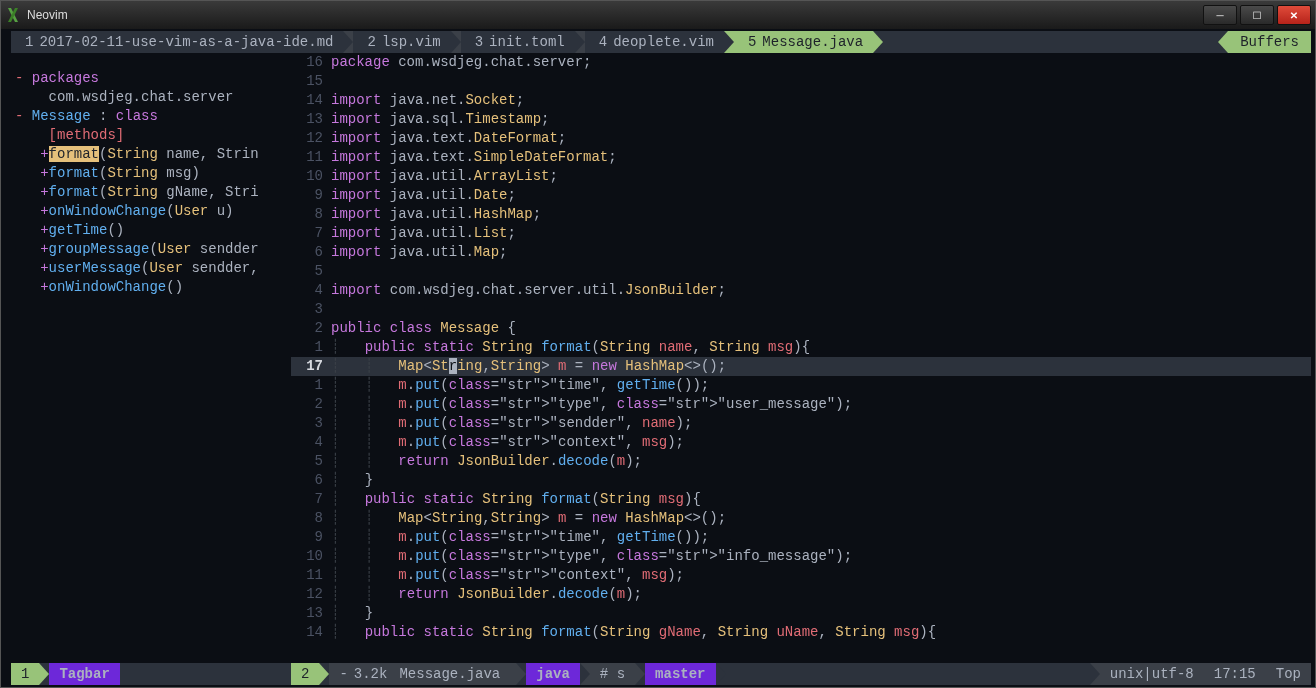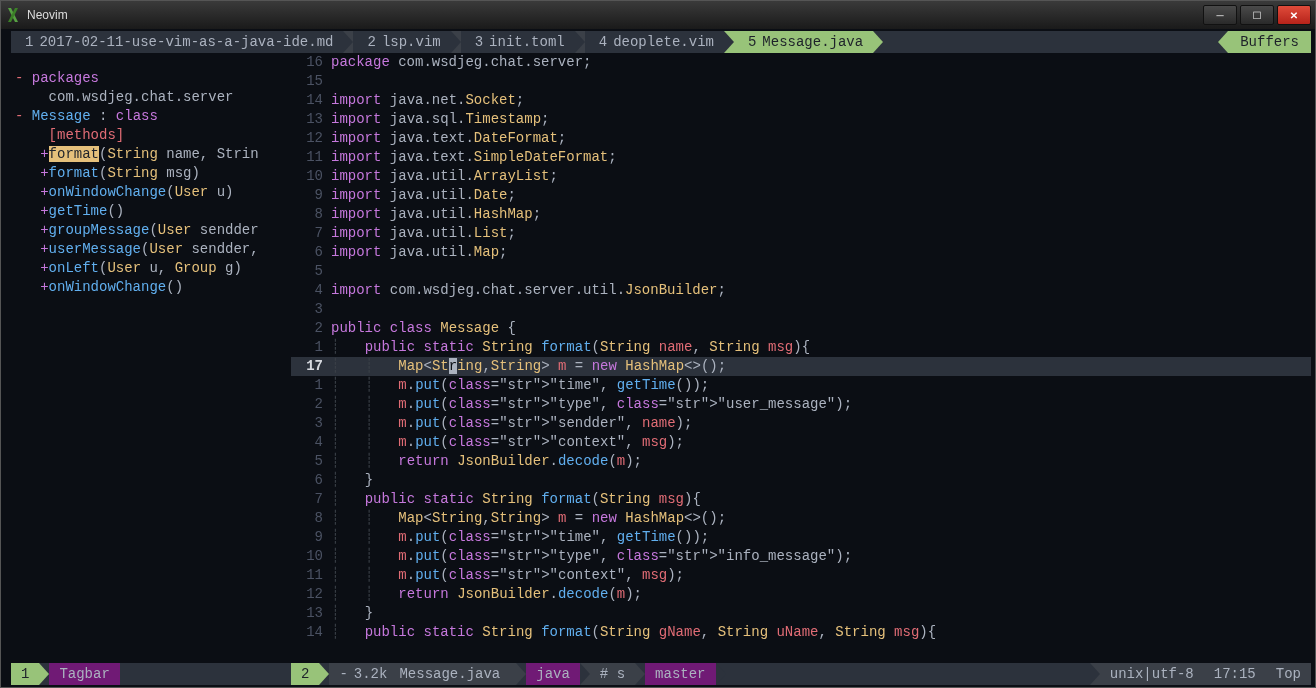--- a/index.html
+++ b/index.html
@@ -154,21 +154,21 @@
   display:flex;
   align-items:center;
   height:22px;
   background:#2c323c;
 }
 .stl-section {
   display:flex; align-items:center; height:100%;
   padding:0 10px;
 }
 .stl-accent { background:#98c379; color:#1e222a; }
-.stl-dark { background:#701a75; color:#abb2bf; }
+.stl-dark { background:#6d28d9; color:#abb2bf;font-weight:bold; }
 .stl-darkish { background:#3b4048; color:#abb2bf; }
 .stl-flex { flex:1; background:#2c323c; }
 .stl-sep-r { width:0;height:0; border-top:11px solid transparent; border-bottom:11px solid transparent; }
 .sep-green-dark { border-left:10px solid #98c379; background:#2c323c; }
 .sep-dark-darker { border-left:10px solid #3b4048; background:#2c323c; }
 .status-sep-dark { width:0;height:0;border-top:11px solid transparent;border-bottom:11px solid transparent; border-left:10px solid #2c323c; background:#3b4048;}
 .stat-text { margin:0 6px; }
 </style>
 </head>
 <body>
@@ -227,25 +227,25 @@
     <div class="content">
 
       <div class="sidebar">
         <div class="tree-line"><span class="toggle">- </span><span class="pkgkw">packages</span></div>
         <div class="tree-line">    <span class="pkgname">com.wsdjeg.chat.server</span></div>
         <div class="tree-line"><span class="toggle">- </span><span class="classname">Message</span><span class="pkgname"> : </span><span class="classkw">class</span></div>
         <div class="tree-line">    <span class="section">[methods]</span></div>
         <div id="methods-container">
             <div class="tree-line"><span class="plus">   +</span><span class="method hl">format</span><span class="paren">(<span class="ptype">String</span> name, Strin</span></div>
             <div class="tree-line"><span class="plus">   +</span><span class="method">format</span><span class="paren">(<span class="ptype">String</span> msg)</span></div>
+            <div class="tree-line"><span class="plus">   +</span><span class="method">format</span><span class="paren">(<span class="ptype">String</span> gName, Stri</span></div>
             <div class="tree-line"><span class="plus">   +</span><span class="method">onWindowChange</span><span class="paren">(<span class="ptype">User</span> u)</span></div>
             <div class="tree-line"><span class="plus">   +</span><span class="method">getTime</span><span class="paren">()</span></div>
             <div class="tree-line"><span class="plus">   +</span><span class="method">groupMessage</span><span class="paren">(<span class="ptype">User</span> sendder</span></div>
             <div class="tree-line"><span class="plus">   +</span><span class="method">userMessage</span><span class="paren">(<span class="ptype">User</span> sendder,</span></div>
-            <div class="tree-line"><span class="plus">   +</span><span class="method">onLeft</span><span class="paren">(<span class="ptype">User</span> u, <span class="ptype">Group</span> g)</span></div>
             <div class="tree-line"><span class="plus">   +</span><span class="method">onWindowChange</span><span class="paren">()</span></div>
           </div>
       </div>
 
       <div class="editor">
         <div style="flex:1" id="code-container">
             <div class="code-row">
               <div class="ln">16</div>
               <div class="code"><span class="kw">package</span> com.wsdjeg.chat.server;</div>
             </div>

